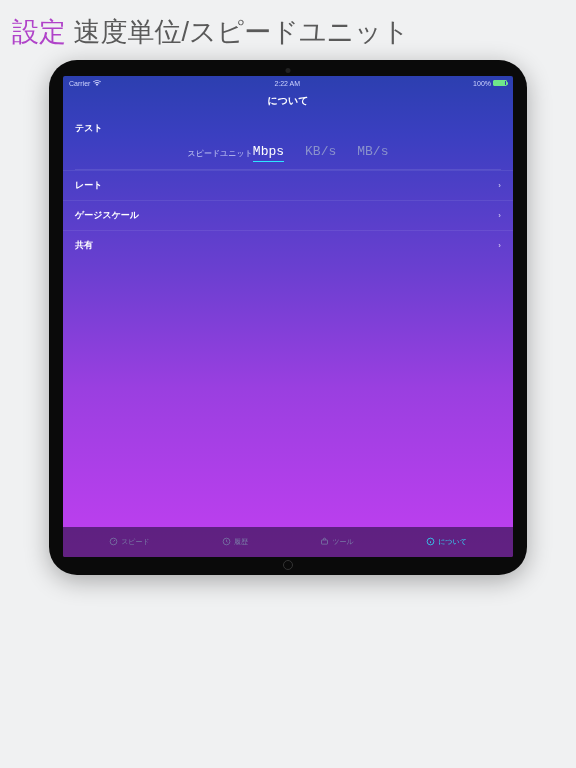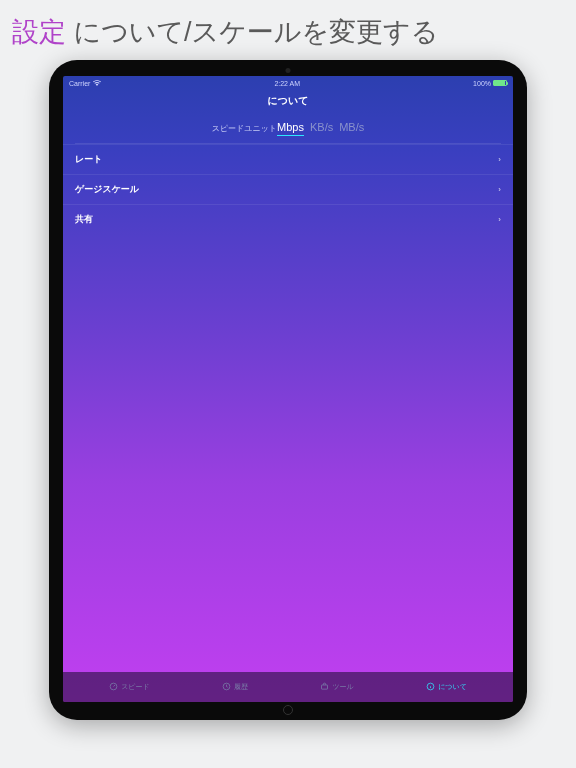--- a/index.html
+++ b/index.html
@@ -14,21 +14,21 @@
   .headline {
     padding: 14px 12px 10px 12px;
     font-size: 27px;
     font-weight: 300;
     color: #5a5a5a;
     letter-spacing: 0;
   }
   .headline .accent { color: #b043c9; text-align: center; }
   .tablet {
     width: 478px;
-    height: 660px;
+    height: 515px;
     margin: 0 auto;
     background: #0a0a0a;
     border-radius: 28px;
     padding: 16px 14px 18px 14px;
     box-shadow: 0 6px 24px rgba(0,0,0,0.3);
     position: relative;
   }
   .camera {
     position: absolute;
     top: 8px;
@@ -104,22 +104,23 @@
     display: flex;
     align-items: center;
     justify-content: center;
     font-size: 8px;
     padding: 5px 0;
     color: #d8dcff;
   }
   .row .label { color: #c7ccf5; }
   .seg {
     display: flex;
-    gap: 6px;
-    font-size: 11px;
+    gap: 21px;
+    font-size: 13px;
+    font-family: Liberation Mono, monospace;
   }
   .seg span {
     color: #8a92cc;
     padding-bottom: 2px;
     border-bottom: 1.5px solid transparent;
   }
   .seg span.sel {
     color: #fff;
     border-bottom-color: #2ee6ff;
   }
@@ -155,21 +156,21 @@
     font-size: 7px;
     color: #7a7fa8;
   }
   .tab.active { color: #2ee6ff; }
   .tab svg { width:9px; height:9px; }
 </style>
 </head>
 <body>
 
 <div class="headline">
-  <span class="accent">設定</span><span> について/スケールを変更する</span>
+  <span class="accent">設定</span><span> 速度単位/スピードユニット</span>
 </div>
 
 <div class="tablet">
   <div class="camera"></div>
   <div class="screen">
 
     <div class="status-bar">
       <div class="sb-left">
         <span>Carrier</span>
         <span class="wifi-icon">
@@ -181,20 +182,21 @@
       <div class="sb-center">2:22 AM</div>
       <div class="sb-right">
         <span>100%</span>
         <span class="battery"></span>
       </div>
     </div>
 
     <div class="nav-title">について</div>
 
     <div class="section">
+      <div class="sec-header">テスト</div>
 
       <div class="row">
         <span class="label">スピードユニット</span>
         <div class="seg">
           <span class="sel">Mbps</span>
           <span>KB/s</span>
           <span>MB/s</span>
         </div>
       </div>
 

